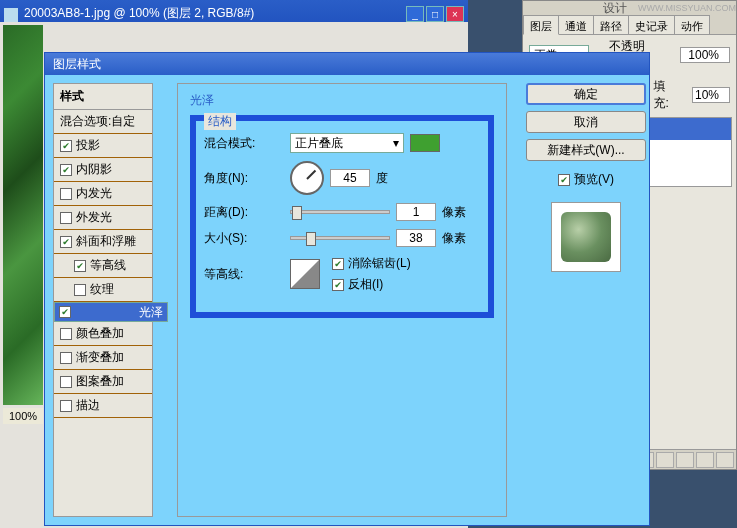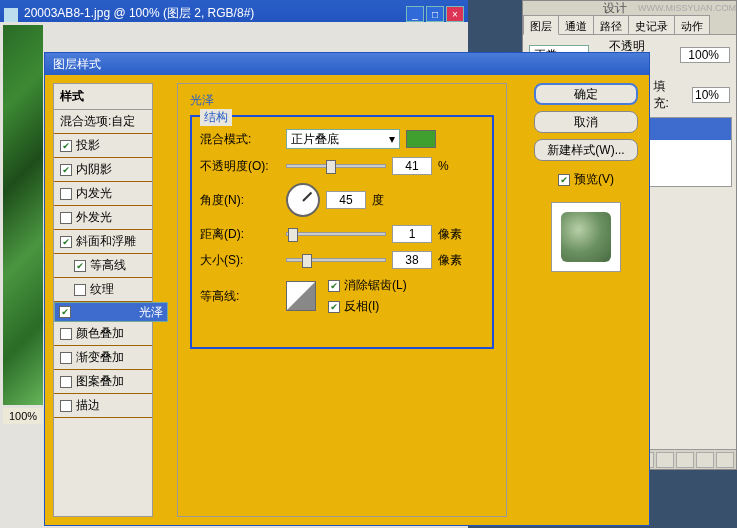--- a/index.html
+++ b/index.html
@@ -18,45 +18,45 @@
 .tabs{height:20px;display:flex;border-bottom:1px solid #999;background:#d5d2c6}
 .tab{padding:3px 6px;border:1px solid #999;border-bottom:none;background:#e8e6dd;margin-right:-1px;font-size:11px}
 .tab.active{background:#e8e6dd;border-bottom:1px solid #e8e6dd;margin-bottom:-1px}
 .panelrow{display:flex;align-items:center;padding:3px 6px;gap:20px;font-size:11px}
 .numf{width:50px;border:1px solid #999;background:#fff;text-align:right;padding-right:10px;position:relative}
 .layerlist{background:#fff;border:1px solid #999;margin:2px 4px;height:70px}
 .layerit{display:flex;align-items:center;height:22px;background:#3d6bce;color:#fff;padding:0 4px;gap:6px}
 .eyeico{width:14px;height:14px;background:#fff;border:1px solid #666}
 .panelfoot{position:absolute;bottom:0;left:0;right:0;height:20px;background:#d5d2c6;border-top:1px solid #999;display:flex;justify-content:flex-end;padding:2px;gap:2px}
 .footico{width:18px;height:16px;background:#e0ddd2;border:1px solid #aaa}
-.dlg{position:absolute;left:44px;top:52px;width:606px;height:474px;background:#eab308;border:1px solid #2254c0}
+.dlg{position:absolute;left:44px;top:52px;width:606px;height:474px;background:#7dd3fc;border:1px solid #2254c0}
 .dlgtitle{height:22px;background:linear-gradient(#4a7bd9,#2a5ec7);color:#fff;display:flex;align-items:center;padding:0 8px}
 .dlgbody{display:flex;padding:8px;gap:24px;height:calc(100% - 22px)}
 .stylelist{width:100px;border:1px solid #999;background:#e8e6dd}
 .stylehdr{padding:4px 6px;border-bottom:1px solid #999;font-weight:bold}
 .styleit{padding:3px 6px;display:flex;align-items:center;gap:4px;border-bottom:1px solid #a16207}
 .styleit.sel{background:#3d6bce;color:#fff}
 .styleit.indent{padding-left:20px}
 .chk{width:12px;height:12px;border:1px solid #666;background:#fff;display:inline-flex;align-items:center;justify-content:center;font-size:9px;color:#2a7a2a}
 .settings{flex:1;border:1px solid #999;padding:8px 12px;position:relative}
 .shead{color:#2a5ec7;margin-bottom:6px}
-.fset{border:2px solid #1d4ed8;padding:12px 8px 24px;position:relative}
+.fset{border:6px solid #1d4ed8;padding:12px 8px 11px;position:relative}
 .fleg{position:absolute;top:-8px;left:8px;background:#e8e6dd;padding:0 4px;color:#2a5ec7}
 .frow{display:flex;align-items:center;margin-bottom:8px;gap:6px}
 .flbl{width:80px;text-align:left}
 .sel{border:1px solid #7a9;background:#fff;width:114px;height:20px;display:flex;align-items:center;padding:0 4px;justify-content:space-between}
 .colsw{width:30px;height:18px;background:#3fa030;border:1px solid #666}
 .slider{width:100px;height:4px;background:#ccc;position:relative;border:1px solid #999}
 .thumb{position:absolute;top:-5px;width:10px;height:14px;background:#e8e6dd;border:1px solid #666}
 .numin{width:40px;height:18px;border:1px solid #999;background:#fff;text-align:center}
 .dial{width:34px;height:34px;border:2px solid #666;border-radius:50%;background:#fff;position:relative}
 .dial::after{content:"";position:absolute;width:2px;height:12px;background:#333;left:50%;top:4px;transform-origin:bottom;transform:translateX(-50%) rotate(45deg)}
 .contour{width:30px;height:30px;background:linear-gradient(135deg,#fff 49%,#888 51%);border:1px solid #666}
 .rcol{width:110px;display:flex;flex-direction:column;gap:6px;align-items:center}
-.btn{width:104px;height:22px;background:#e8e6dd;border:1px solid #888;border-radius:8px;display:flex;align-items:center;justify-content:center}
+.btn{width:120px;height:22px;background:#e8e6dd;border:1px solid #888;border-radius:3px;display:flex;align-items:center;justify-content:center}
 .btn.def{border:2px solid #4a7bd9}
 .preview{width:70px;height:70px;background:#fff;border:1px solid #999;margin-top:8px;display:flex;align-items:center;justify-content:center}
 .prevsw{width:50px;height:50px;background:radial-gradient(circle at 35% 35%,#b8cfa8,#6a9060,#4a6a42);border-radius:6px}
 </style>
 </head>
 <body>
 
 <div class="bgwin">
   <div class="bgtitle">
     <span class="ico"></span>
@@ -178,28 +178,20 @@
       <div class="shead">光泽</div>
       <div class="fset">
         <div class="fleg">结构</div>
         <div class="frow">
           <div class="flbl">混合模式:</div>
           <div class="sel">
               <span>正片叠底</span>
               <span>▾</span>
             </div>
           <div class="colsw"></div>
-        </div>
-        <div class="frow">
-          <div class="flbl">不透明度(O):</div>
-          <div class="slider">
-              <div class="thumb" style="left:40%"></div>
-            </div>
-          <input class="numin" value="41" style="">
-          <span>%</span>
         </div>
         <div class="frow">
           <div class="flbl">角度(N):</div>
           <div class="dial"></div>
           <input class="numin" value="45" style="">
           <span>度</span>
         </div>
         <div class="frow">
           <div class="flbl">距离(D):</div>
           <div class="slider">

